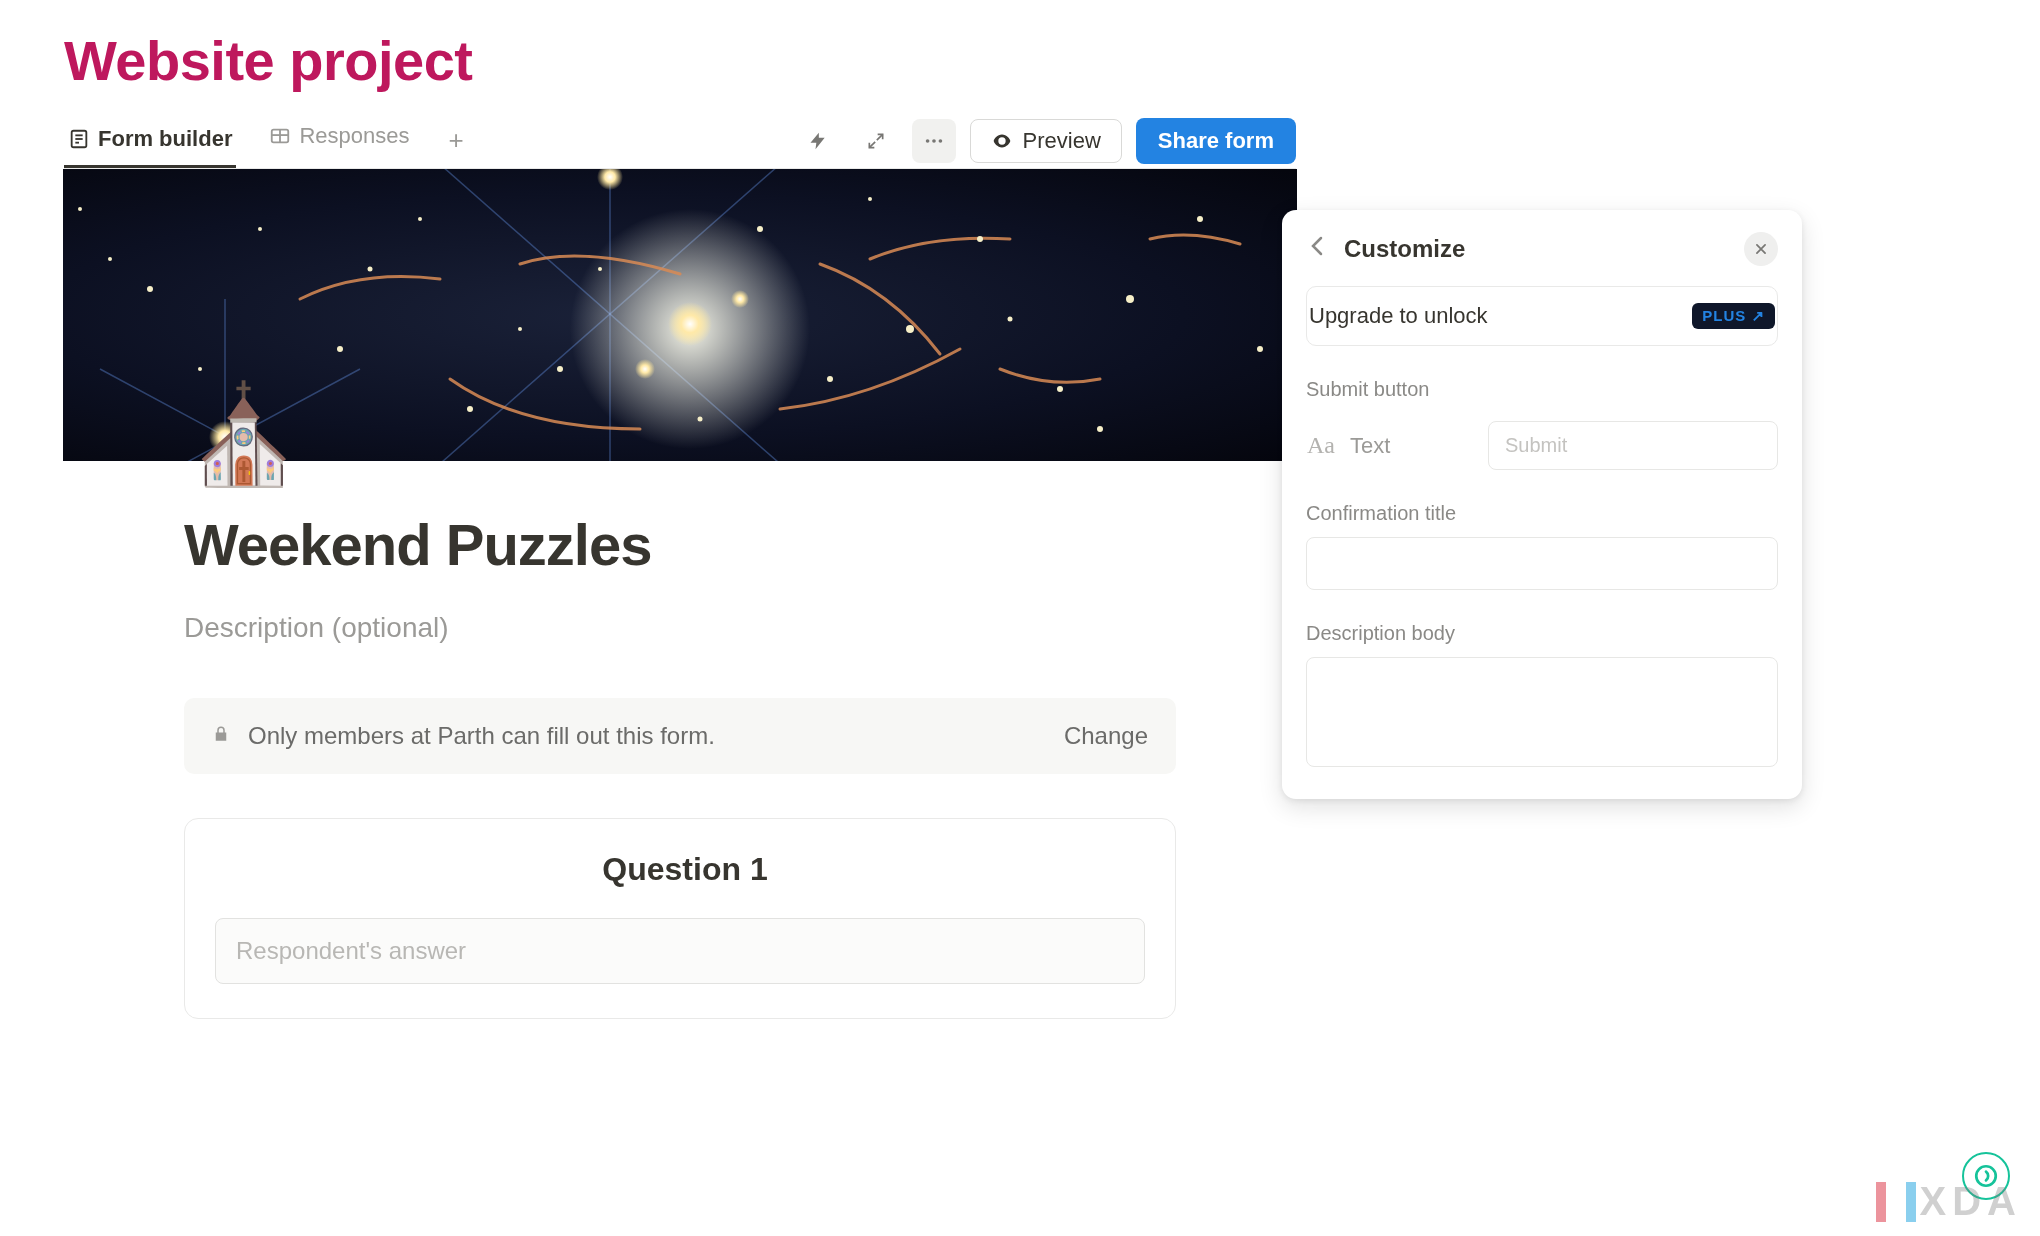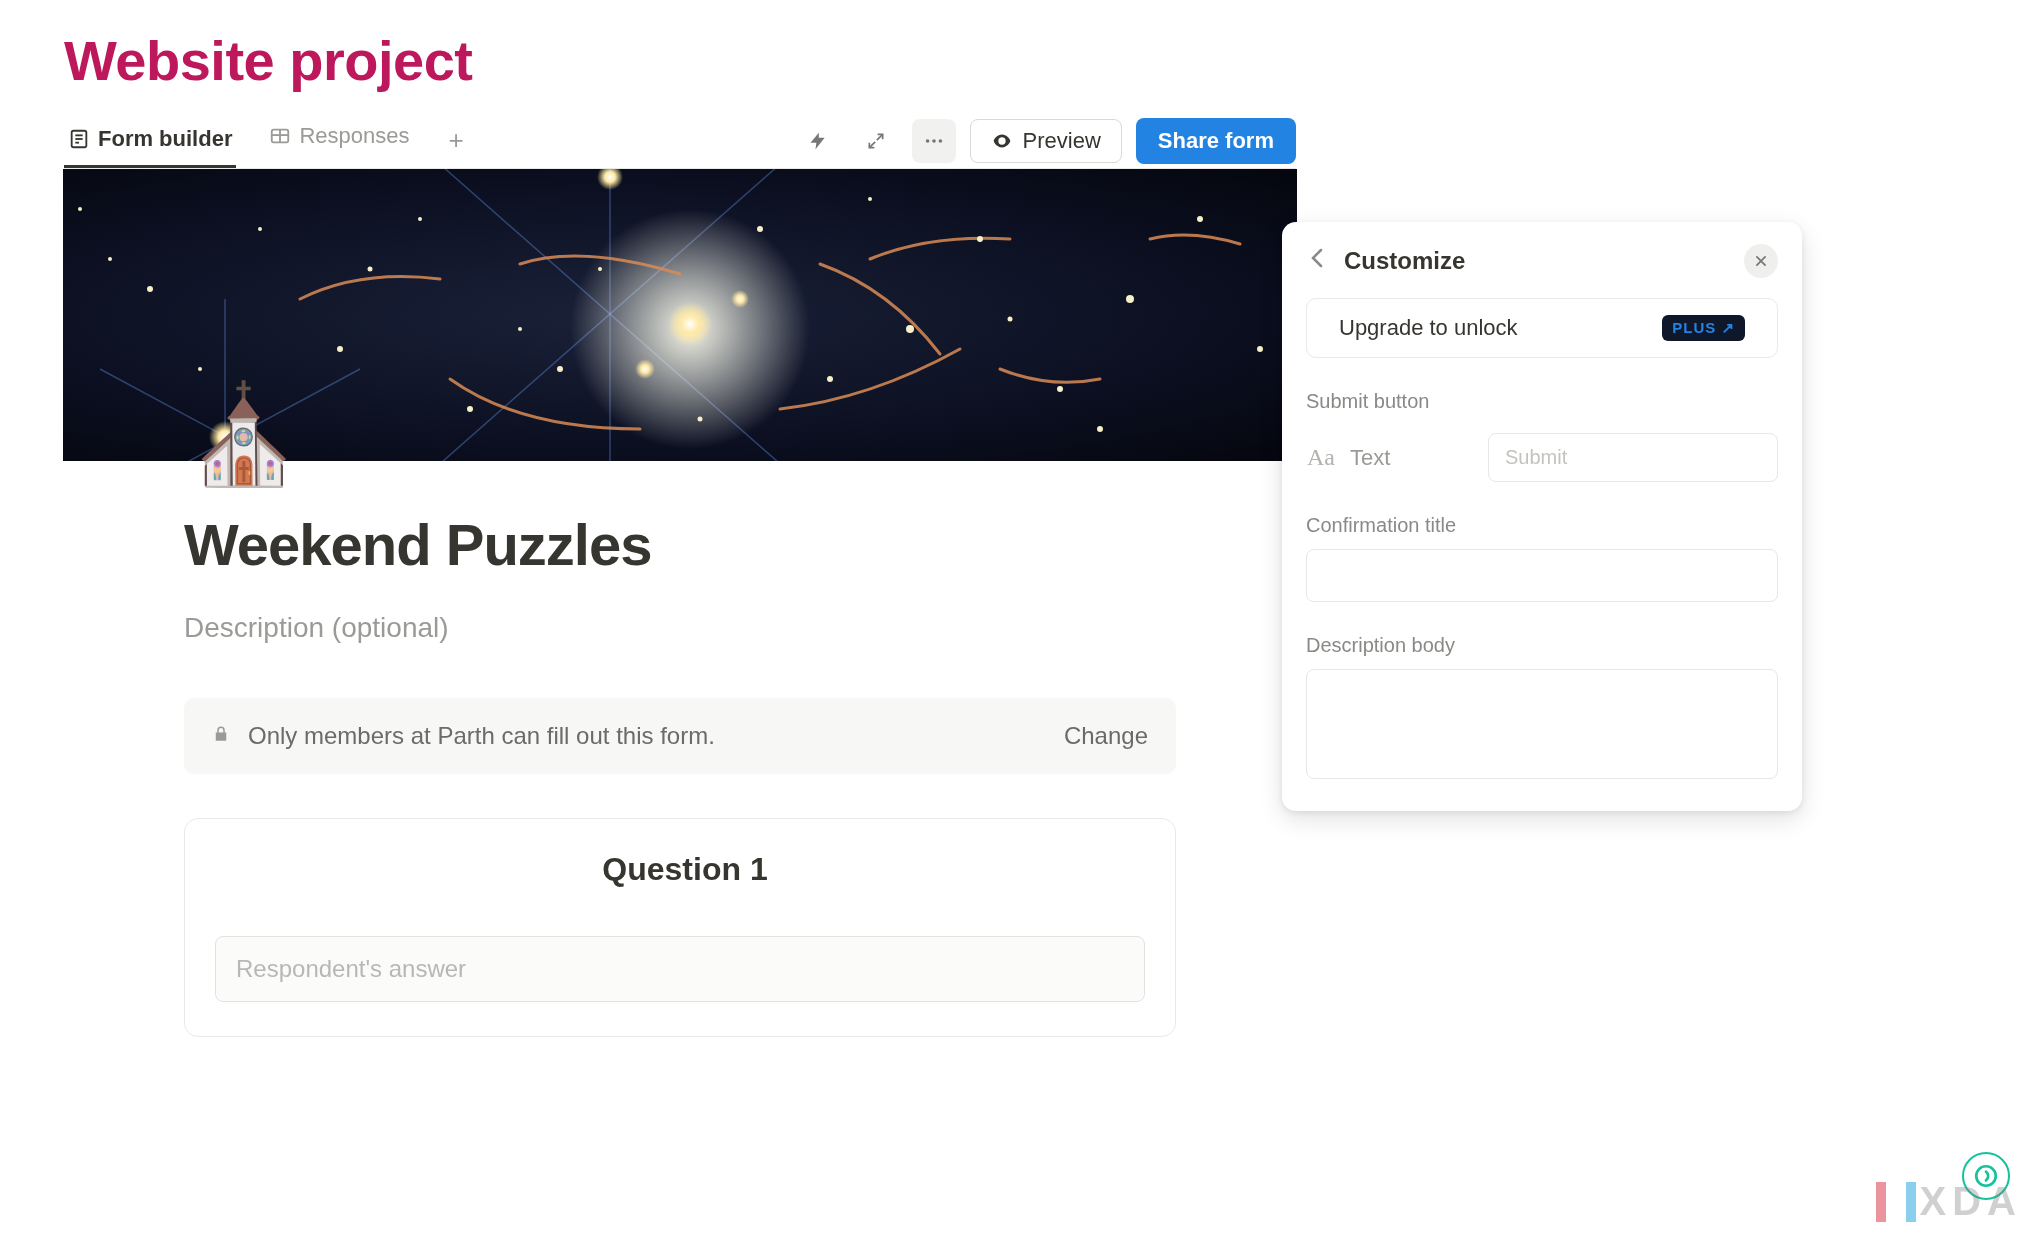--- a/index.html
+++ b/index.html
@@ -134,48 +134,48 @@
     text-align: center;
   }
   .answer-input {
     width: 100%;
     border: 1px solid #e2e2e0;
     background: #fbfbfa;
     border-radius: 8px;
     padding: 18px 20px;
     font-size: 24px;
     color: #37352f;
-    margin-top: 48px;
+    margin-top: 30px;
   }
   .answer-input::placeholder { color: #b8b7b4; }
 
   
   .panel {
     position: absolute;
-    top: 222px;
+    top: 210px;
     left: 1282px;
     width: 520px;
     background: #fff;
     border-radius: 14px;
     box-shadow: 0 8px 24px rgba(15,15,15,0.12), 0 2px 6px rgba(15,15,15,0.08);
     padding: 22px 24px 28px 24px;
   }
   .panel-header { display: flex; align-items: center; gap: 14px; }
   .panel-back { font-size: 26px; color: #8a8986; cursor: pointer; }
   .panel-title { font-size: 24px; font-weight: 600; color: #37352f; }
   .panel-close {
     margin-left: auto; width: 34px; height: 34px;
     background: #efefee; border-radius: 50%;
     display: inline-flex; align-items: center; justify-content: center;
     color: #787774; font-size: 18px; cursor: pointer;
   }
   .upgrade {
     display: flex; align-items: center;
     border: 1px solid #e9e9e8; border-radius: 10px;
-    padding: 16px 32px; margin-top: 20px;
+    padding: 16px 2px; margin-top: 20px;
     font-size: 22px; color: #37352f; cursor: pointer;
   }
   .plus-badge {
     margin-left: auto; font-size: 15px; font-weight: 700;
     letter-spacing: 1px; color: #2383e2; background: #0f172a;
     padding: 4px 10px; border-radius: 6px;
     display: inline-flex; align-items: center; gap: 4px;
   }
   .section-label {
     font-size: 20px; color: #8a8986; font-weight: 500;

